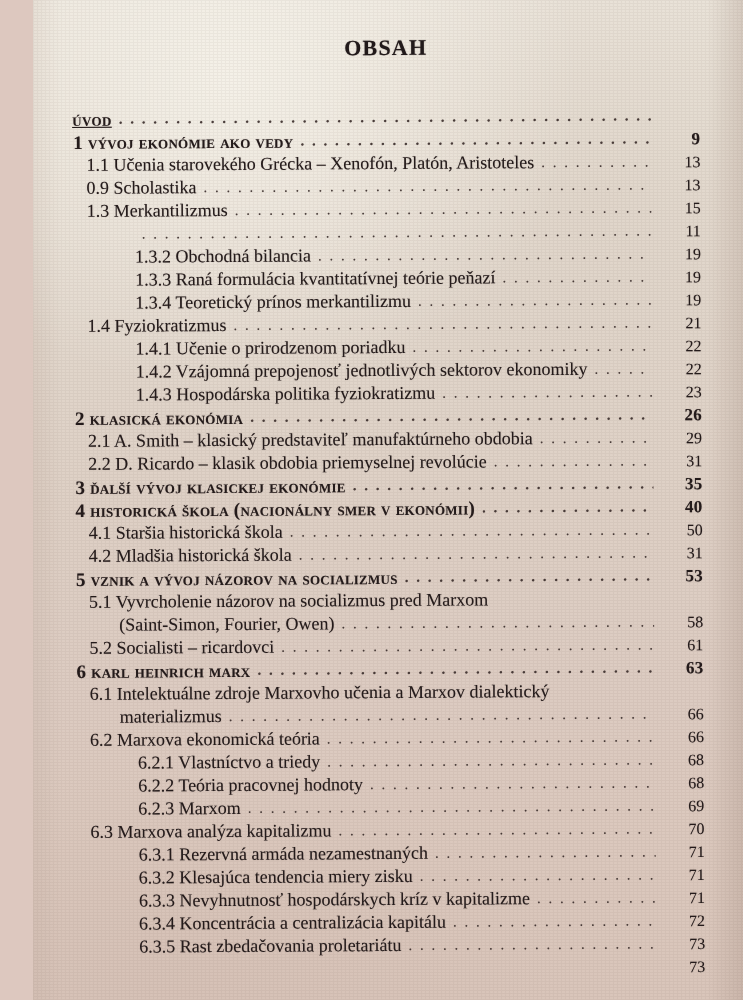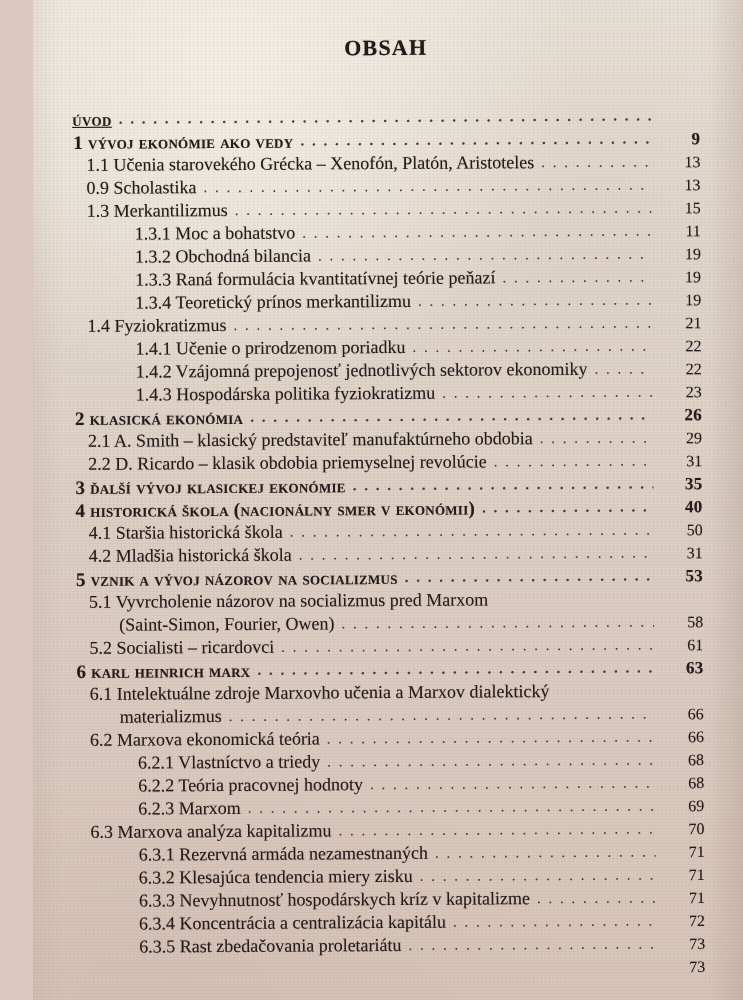--- a/index.html
+++ b/index.html
@@ -200,21 +200,20 @@
           <span class="label">0.9 Scholastika</span>
           <span class="leader">. . . . . . . . . . . . . . . . . . . . . . . . . . . . . . . . . . . . . . . . . . . . . . . . . . . . . . . . . . . . . . . . . . . . . . . . . . . . . . . . . . . . . . . . . </span>
           <span class="pageno">13</span>
         </li>
         <li class="row lvl-2">
           <span class="label">1.3 Merkantilizmus</span>
           <span class="leader">. . . . . . . . . . . . . . . . . . . . . . . . . . . . . . . . . . . . . . . . . . . . . . . . . . . . . . . . . . . . . . . . . . . . . . . . . . . . . . . . . . . . . . . . . </span>
           <span class="pageno">15</span>
         </li>
         <li class="row lvl-3">
-          <span class="label">1.3.1 Moc a bohatstvo</span>
           <span class="leader">. . . . . . . . . . . . . . . . . . . . . . . . . . . . . . . . . . . . . . . . . . . . . . . . . . . . . . . . . . . . . . . . . . . . . . . . . . . . . . . . . . . . . . . . . </span>
           <span class="pageno">11</span>
         </li>
         <li class="row lvl-3">
           <span class="label">1.3.2 Obchodná bilancia</span>
           <span class="leader">. . . . . . . . . . . . . . . . . . . . . . . . . . . . . . . . . . . . . . . . . . . . . . . . . . . . . . . . . . . . . . . . . . . . . . . . . . . . . . . . . . . . . . . . . </span>
           <span class="pageno">19</span>
         </li>
         <li class="row lvl-3">
           <span class="label">1.3.3 Raná formulácia kvantitatívnej teórie peňazí</span>

